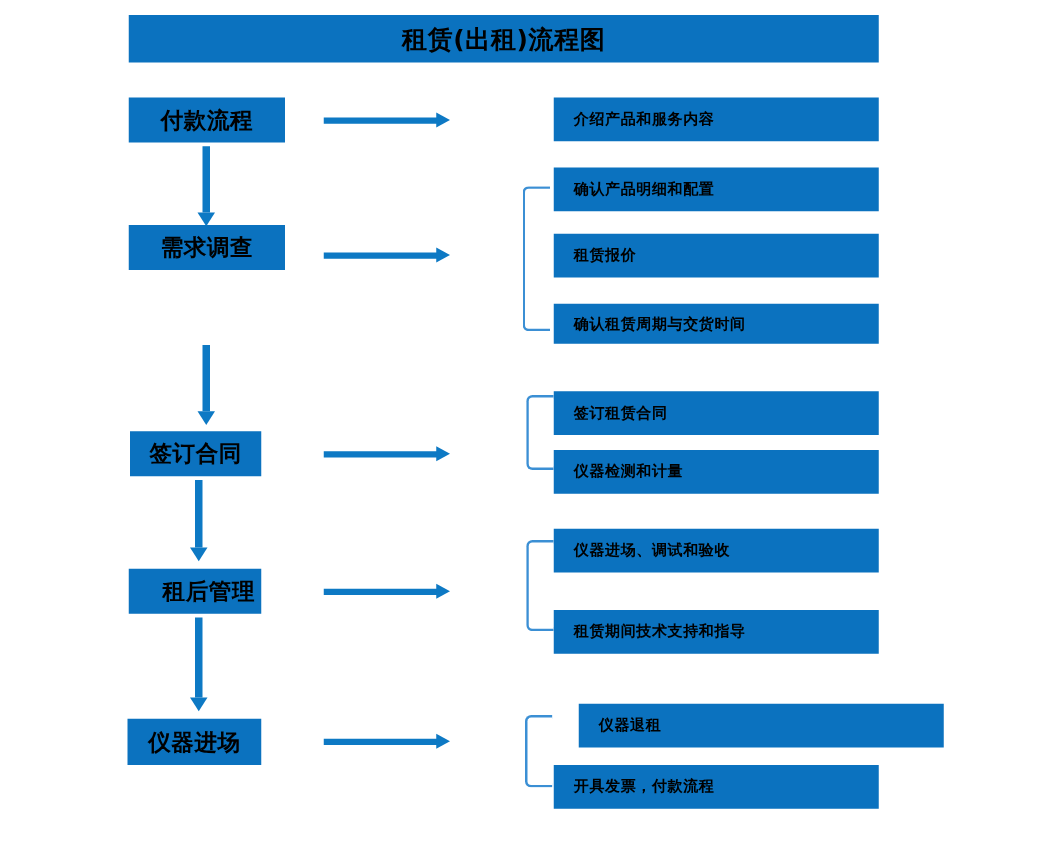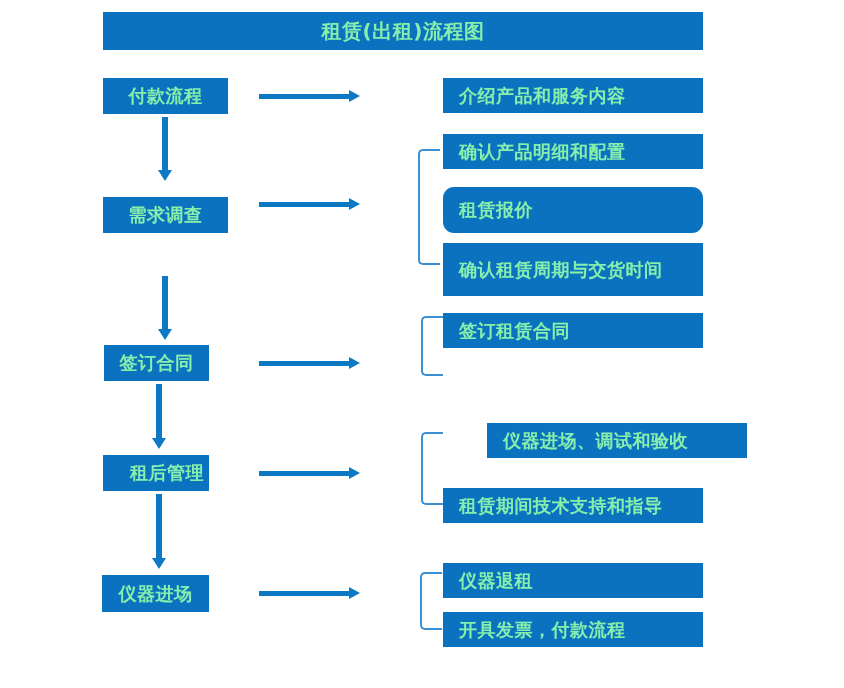--- a/index.html
+++ b/index.html
@@ -16,21 +16,21 @@
   }
   #canvas {
     position: absolute;
     left: 0; top: 0;
     width: 844px;
     height: 688px;
   }
   .box {
     position: absolute;
     background: #0b72bf;
-    color: #86efac;
+    color: #000000;
     font-weight: bold;
     display: flex;
     align-items: center;
     box-sizing: border-box;
     letter-spacing: 0.5px;
     white-space: nowrap;
   }
   .title-bar {
     left: 103px;
     top: 12px;
@@ -39,21 +39,21 @@
     justify-content: center;
     font-size: 20px;
   }
   .stage-box {
     justify-content: center;
     font-size: 18px;
   }
   .task-box {
     justify-content: flex-start;
     padding-left: 16px;
-    font-size: 18px;
+    font-size: 12px;
     font-family: Liberation Serif, serif;
   }
   
   .h-arrow {
     position: absolute;
     height: 12px;
   }
   .h-arrow .shaft {
     position: absolute;
     left: 0;
@@ -104,21 +104,21 @@
 </style>
 </head>
 <body>
 
 <div id="canvas">
 
   <div class="box title-bar">租赁(出租)流程图</div>
 
   <div class="box stage-box" style="left:103px; top:78px; width:125px; height:36px;">付款流程</div>
 
-  <div class="box stage-box" style="left:103px; top:197px; width:125px; height:36px;">需求调查</div>
+  <div class="box stage-box" style="left:103px; top:180px; width:125px; height:36px;">需求调查</div>
 
   <div class="box stage-box" style="left:104px; top:345px; width:105px; height:36px;">签订合同</div>
 
   <div class="box stage-box" style="left:103px; top:455px; width:106px; height:36px;padding-left:22px;">租后管理</div>
 
   <div class="box stage-box" style="left:102px; top:575px; width:107px; height:37px;">仪器进场</div>
 
   <div class="v-arrow" style="left:158px; top:117px; height:64px;">
     <div class="shaft" style="height:53px;"></div>
     <div class="head" style="top:53px;"></div>
@@ -169,28 +169,29 @@
   <div class="bracket" style="left:421px; top:316px; width:22px; height:60px;"></div>
 
   <div class="bracket" style="left:421px; top:432px; width:22px; height:73px;"></div>
 
   <div class="bracket" style="left:420px; top:572px; width:22px; height:58px;"></div>
 
   <div class="box task-box" style="left:443px; top:78px; width:260px; height:35px;">介绍产品和服务内容</div>
 
   <div class="box task-box" style="left:443px; top:134px; width:260px; height:35px;">确认产品明细和配置</div>
 
-  <div class="box task-box" style="left:443px; top:187px; width:260px; height:46px;border-radius:11px;">租赁报价</div>
+  <div class="box task-box" style="left:443px; top:187px; width:260px; height:35px;">租赁报价</div>
 
-  <div class="box task-box" style="left:443px; top:243px; width:260px; height:53px;">确认租赁周期与交货时间</div>
+  <div class="box task-box" style="left:443px; top:243px; width:260px; height:32px;">确认租赁周期与交货时间</div>
 
   <div class="box task-box" style="left:443px; top:313px; width:260px; height:35px;">签订租赁合同</div>
 
+  <div class="box task-box" style="left:443px; top:360px; width:260px; height:35px;">仪器检测和计量</div>
 
-  <div class="box task-box" style="left:443px; top:423px; width:260px; height:35px;margin-left:44px;">仪器进场、调试和验收</div>
+  <div class="box task-box" style="left:443px; top:423px; width:260px; height:35px;">仪器进场、调试和验收</div>
 
   <div class="box task-box" style="left:443px; top:488px; width:260px; height:35px;">租赁期间技术支持和指导</div>
 
-  <div class="box task-box" style="left:443px; top:563px; width:260px; height:35px;">仪器退租</div>
+  <div class="box task-box" style="left:463px; top:563px; width:292px; height:35px;">仪器退租</div>
 
   <div class="box task-box" style="left:443px; top:612px; width:260px; height:35px;">开具发票，付款流程</div>
 
 </div>
 
 </body></html>

